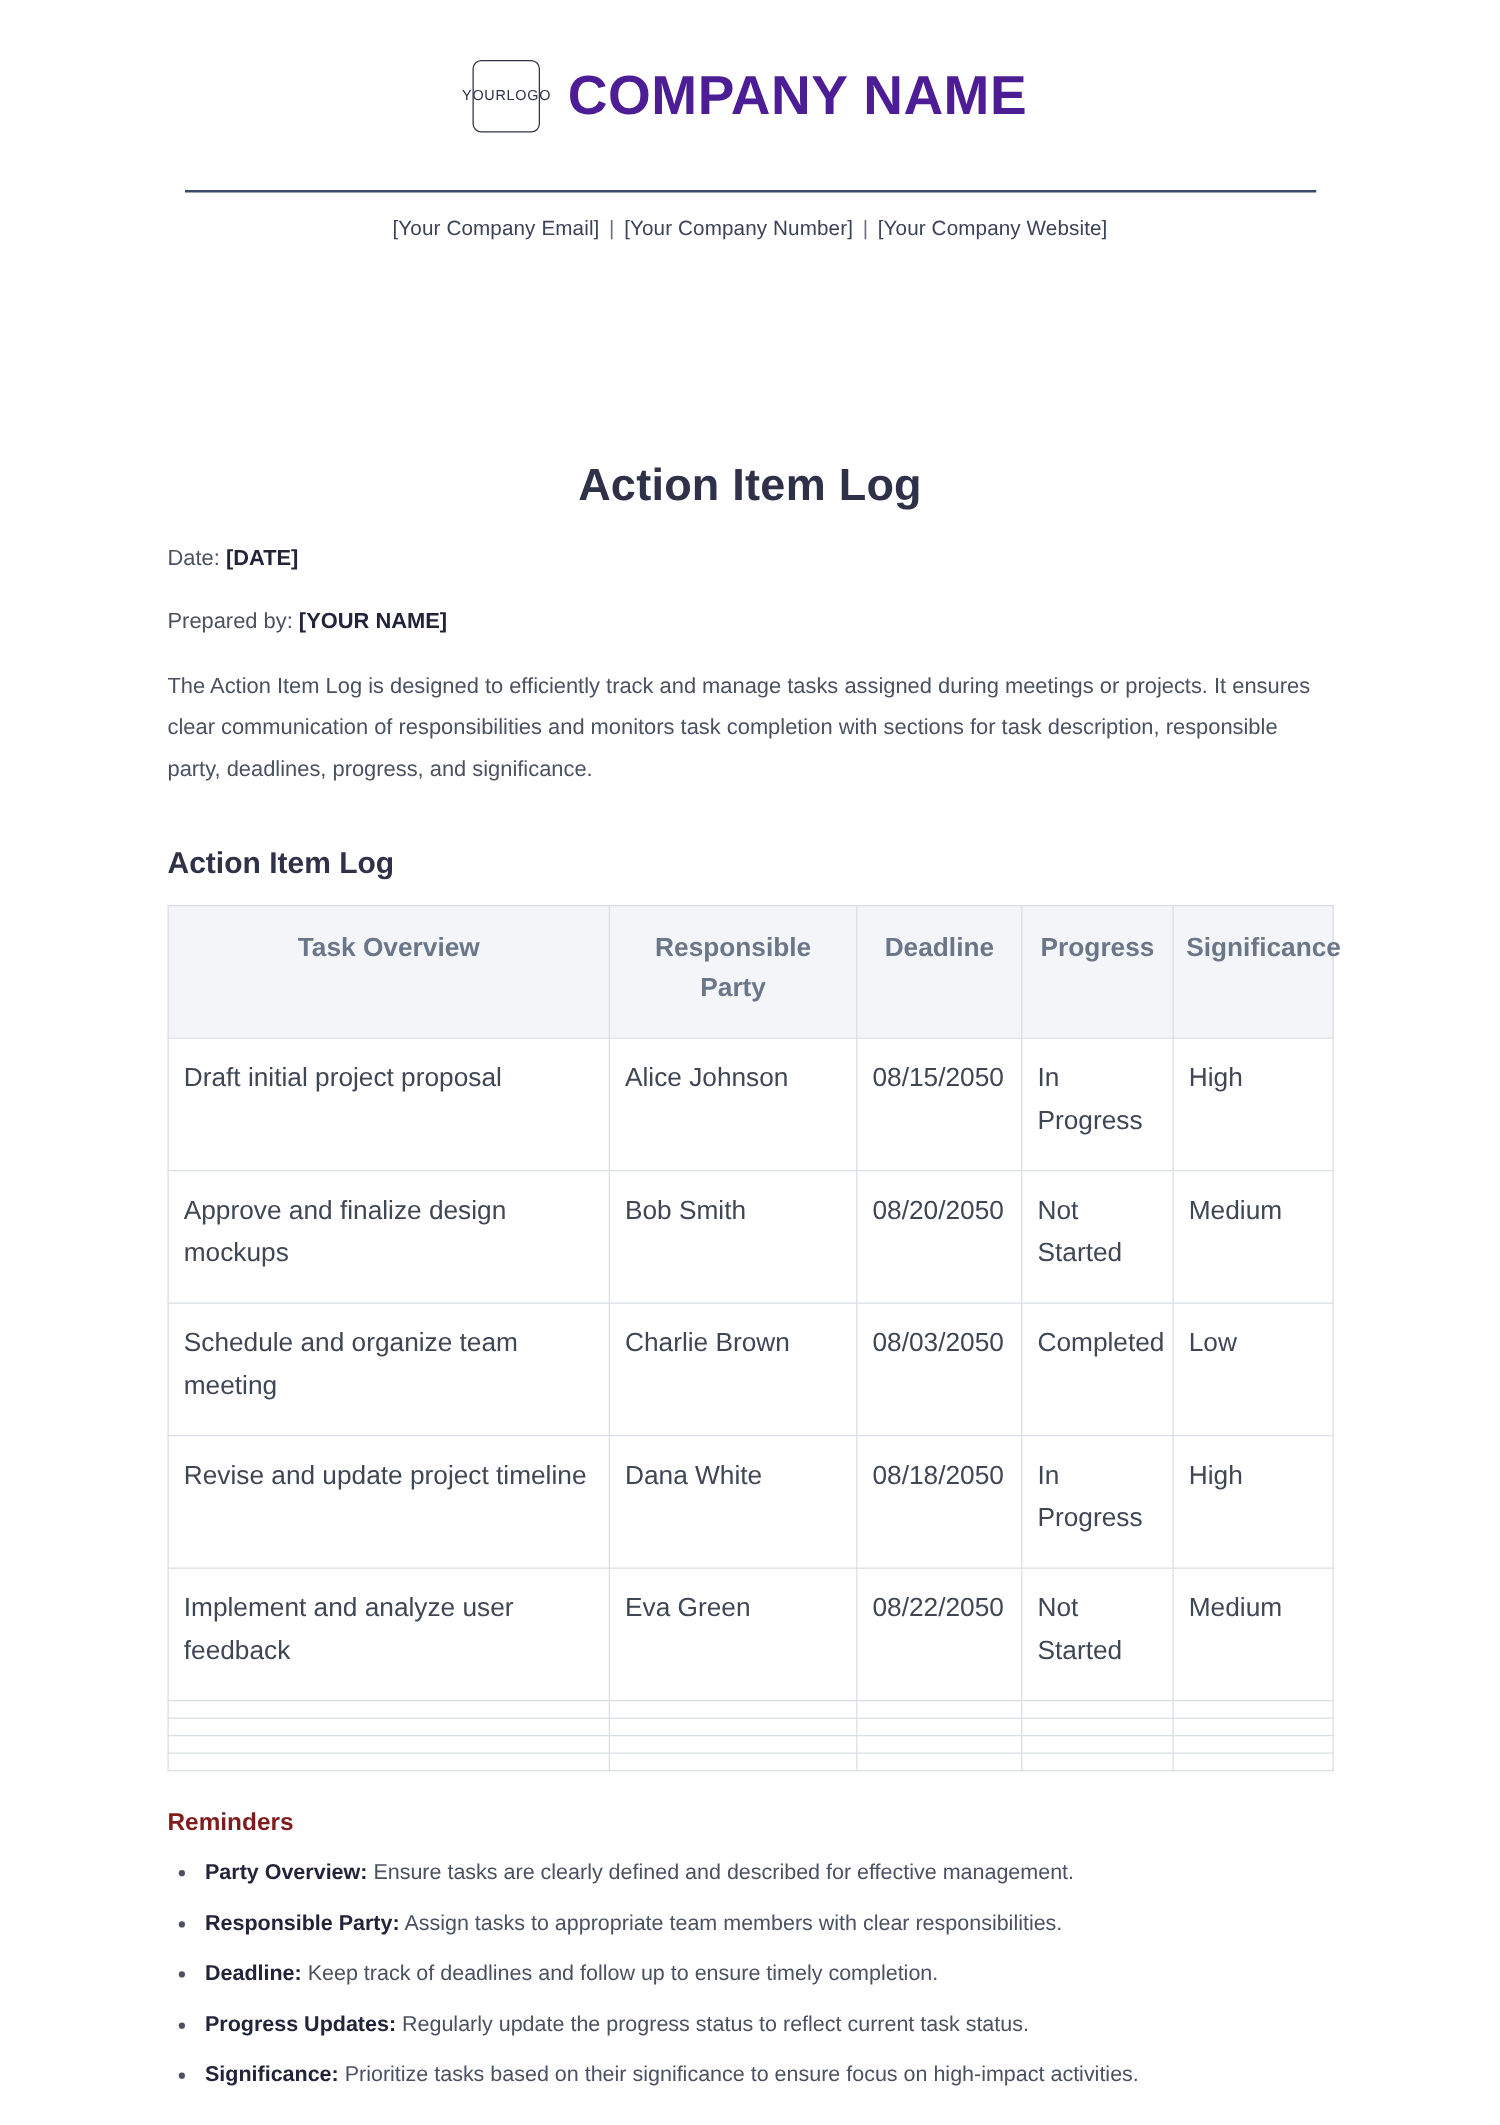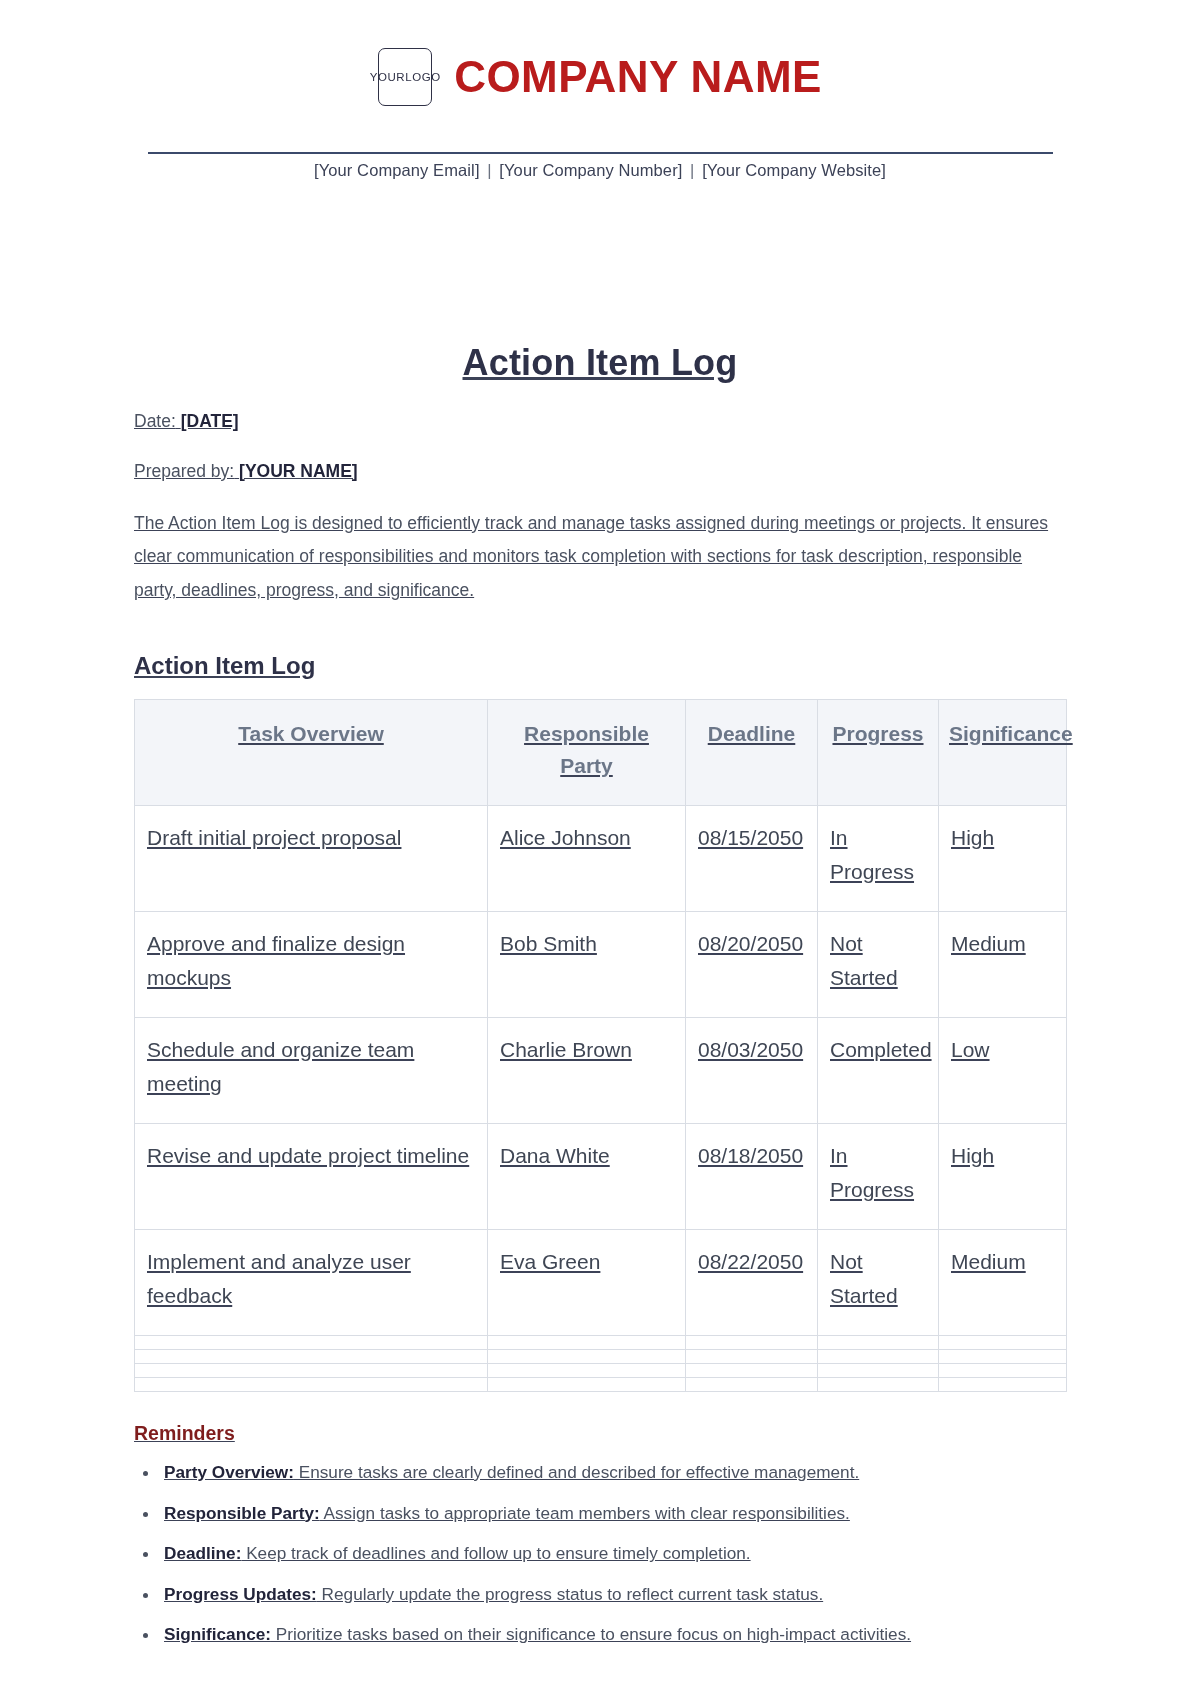--- a/index.html
+++ b/index.html
@@ -44,47 +44,46 @@
   .logo-box span {
     font-size: 11.5px;
     letter-spacing: 0.6px;
     font-weight: 500;
     color: #2f3146;
   }
   .company-name {
     font-size: 44px;
     font-weight: bold;
     letter-spacing: 0.4px;
-    color: #b91c1c;
+    color: #4c1d95;
     white-space: nowrap;
   }
   .rule {
     width: 905px;
     height: 2.4px;
     background: #3b4a6b;
     margin: 46px auto 0 auto;
   }
   .contact-line {
     text-align: center;
-    margin-top: 7px;
+    margin-top: 20px;
     font-size: 16.5px;
     color: #3c4257;
     letter-spacing: 0.1px;
   }
   .contact-sep {
     color: #6b7280;
     padding: 0 3px;
   }
 
   
   .content {
     width: 932px;
-    margin: 0 auto;
+    margin: 12px auto;
     padding-top: 162px;
-    text-decoration: underline;
   }
   .doc-title {
     text-align: center;
     font-size: 36px;
     font-weight: bold;
     color: #2e3148;
     letter-spacing: 0.2px;
     margin: 0 0 24px 0;
   }
   .meta-line {

